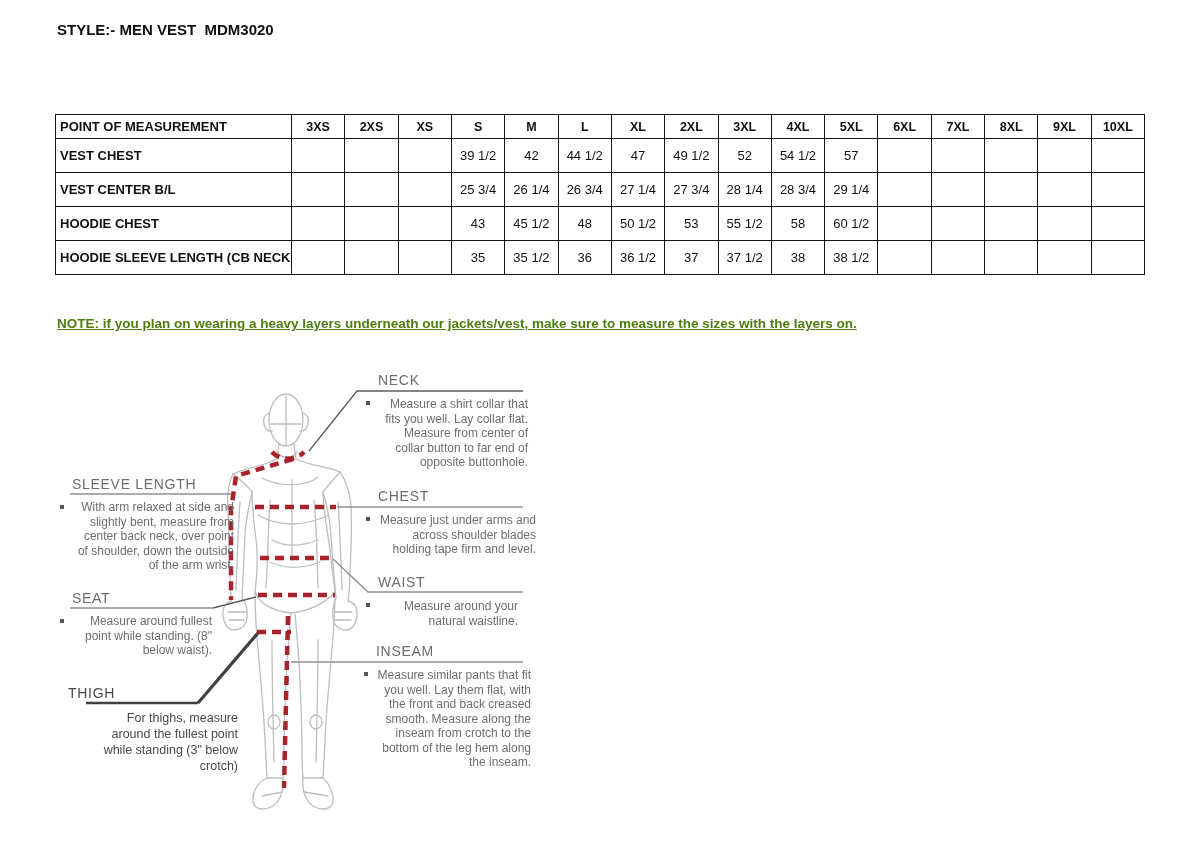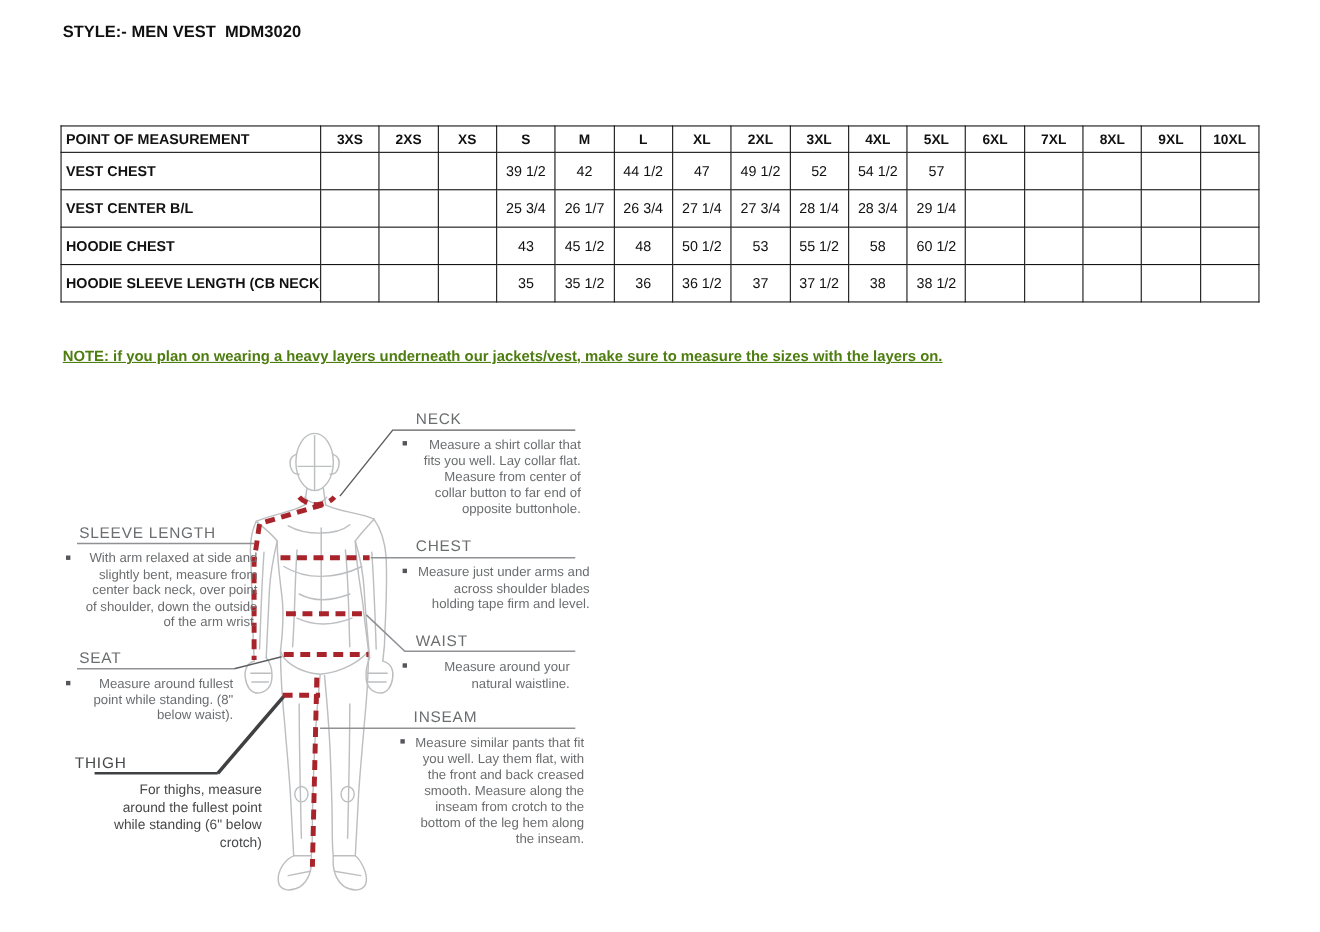--- a/index.html
+++ b/index.html
@@ -183,21 +183,21 @@
         <td class="val"></td>
         <td class="val"></td>
         <td class="val"></td>
       </tr>
       <tr>
         <td class="label">VEST CENTER B/L</td>
         <td class="val"></td>
         <td class="val"></td>
         <td class="val"></td>
         <td class="val">25 3/4</td>
-        <td class="val">26 1/7</td>
+        <td class="val">26 1/4</td>
         <td class="val">26 3/4</td>
         <td class="val">27 1/4</td>
         <td class="val">27 3/4</td>
         <td class="val">28 1/4</td>
         <td class="val">28 3/4</td>
         <td class="val">29 1/4</td>
         <td class="val"></td>
         <td class="val"></td>
         <td class="val"></td>
         <td class="val"></td>
@@ -264,13 +264,13 @@
 
 <div class="abs g-head" style="left:72px;top:476px">SLEEVE LENGTH</div>
 <div class="abs g-bullet" style="left:60px;top:505px"></div>
 <div class="abs g-para" style="left:72px;top:500px;width:162px">With arm relaxed at side and slightly bent, measure from center back neck, over point of shoulder, down the outside of the arm wrist.</div>
 
 <div class="abs g-head" style="left:72px;top:590px">SEAT</div>
 <div class="abs g-bullet" style="left:60px;top:619px"></div>
 <div class="abs g-para" style="left:72px;top:614px;width:140px">Measure around fullest point while standing. (8" below waist).</div>
 
 <div class="abs g-head g-dark" style="left:68px;top:685px">THIGH</div>
-<div class="abs g-para g-dark thigh-para" style="left:86px;top:710px;width:152px">For thighs, measure around the fullest point while standing (6" below crotch)</div>
+<div class="abs g-para g-dark thigh-para" style="left:86px;top:710px;width:152px">For thighs, measure around the fullest point while standing (3" below crotch)</div>
 
 </body></html>

